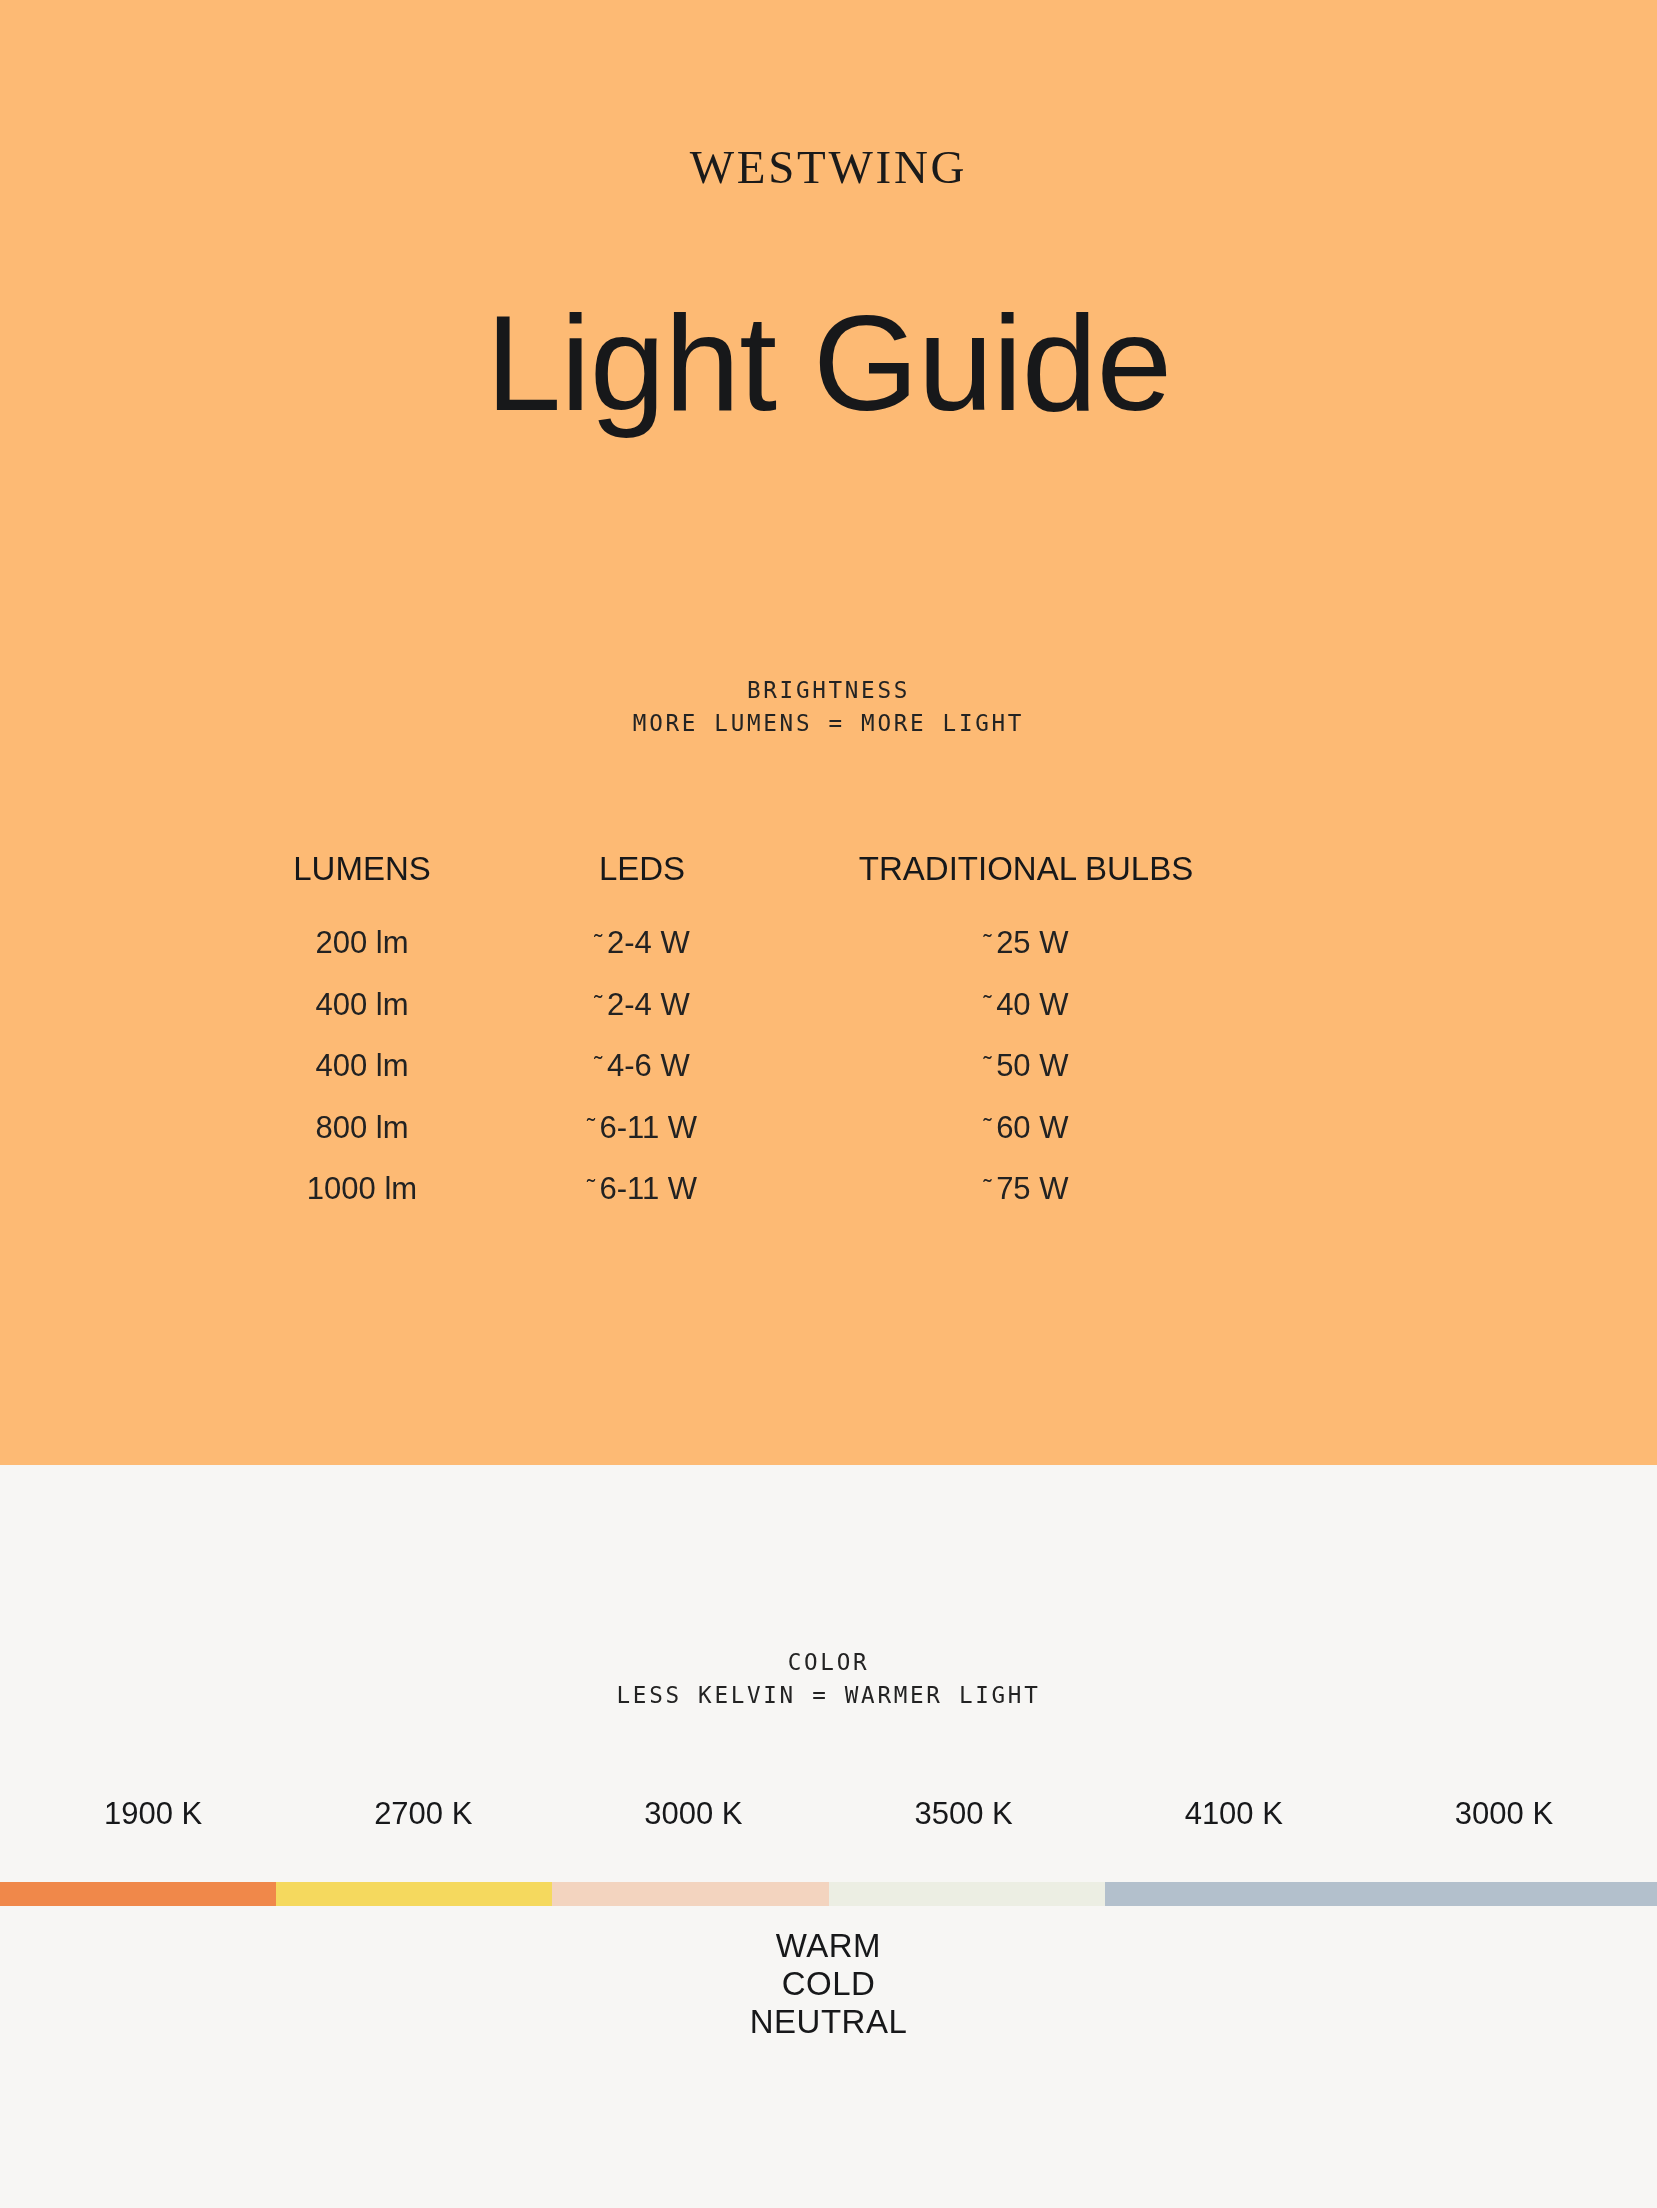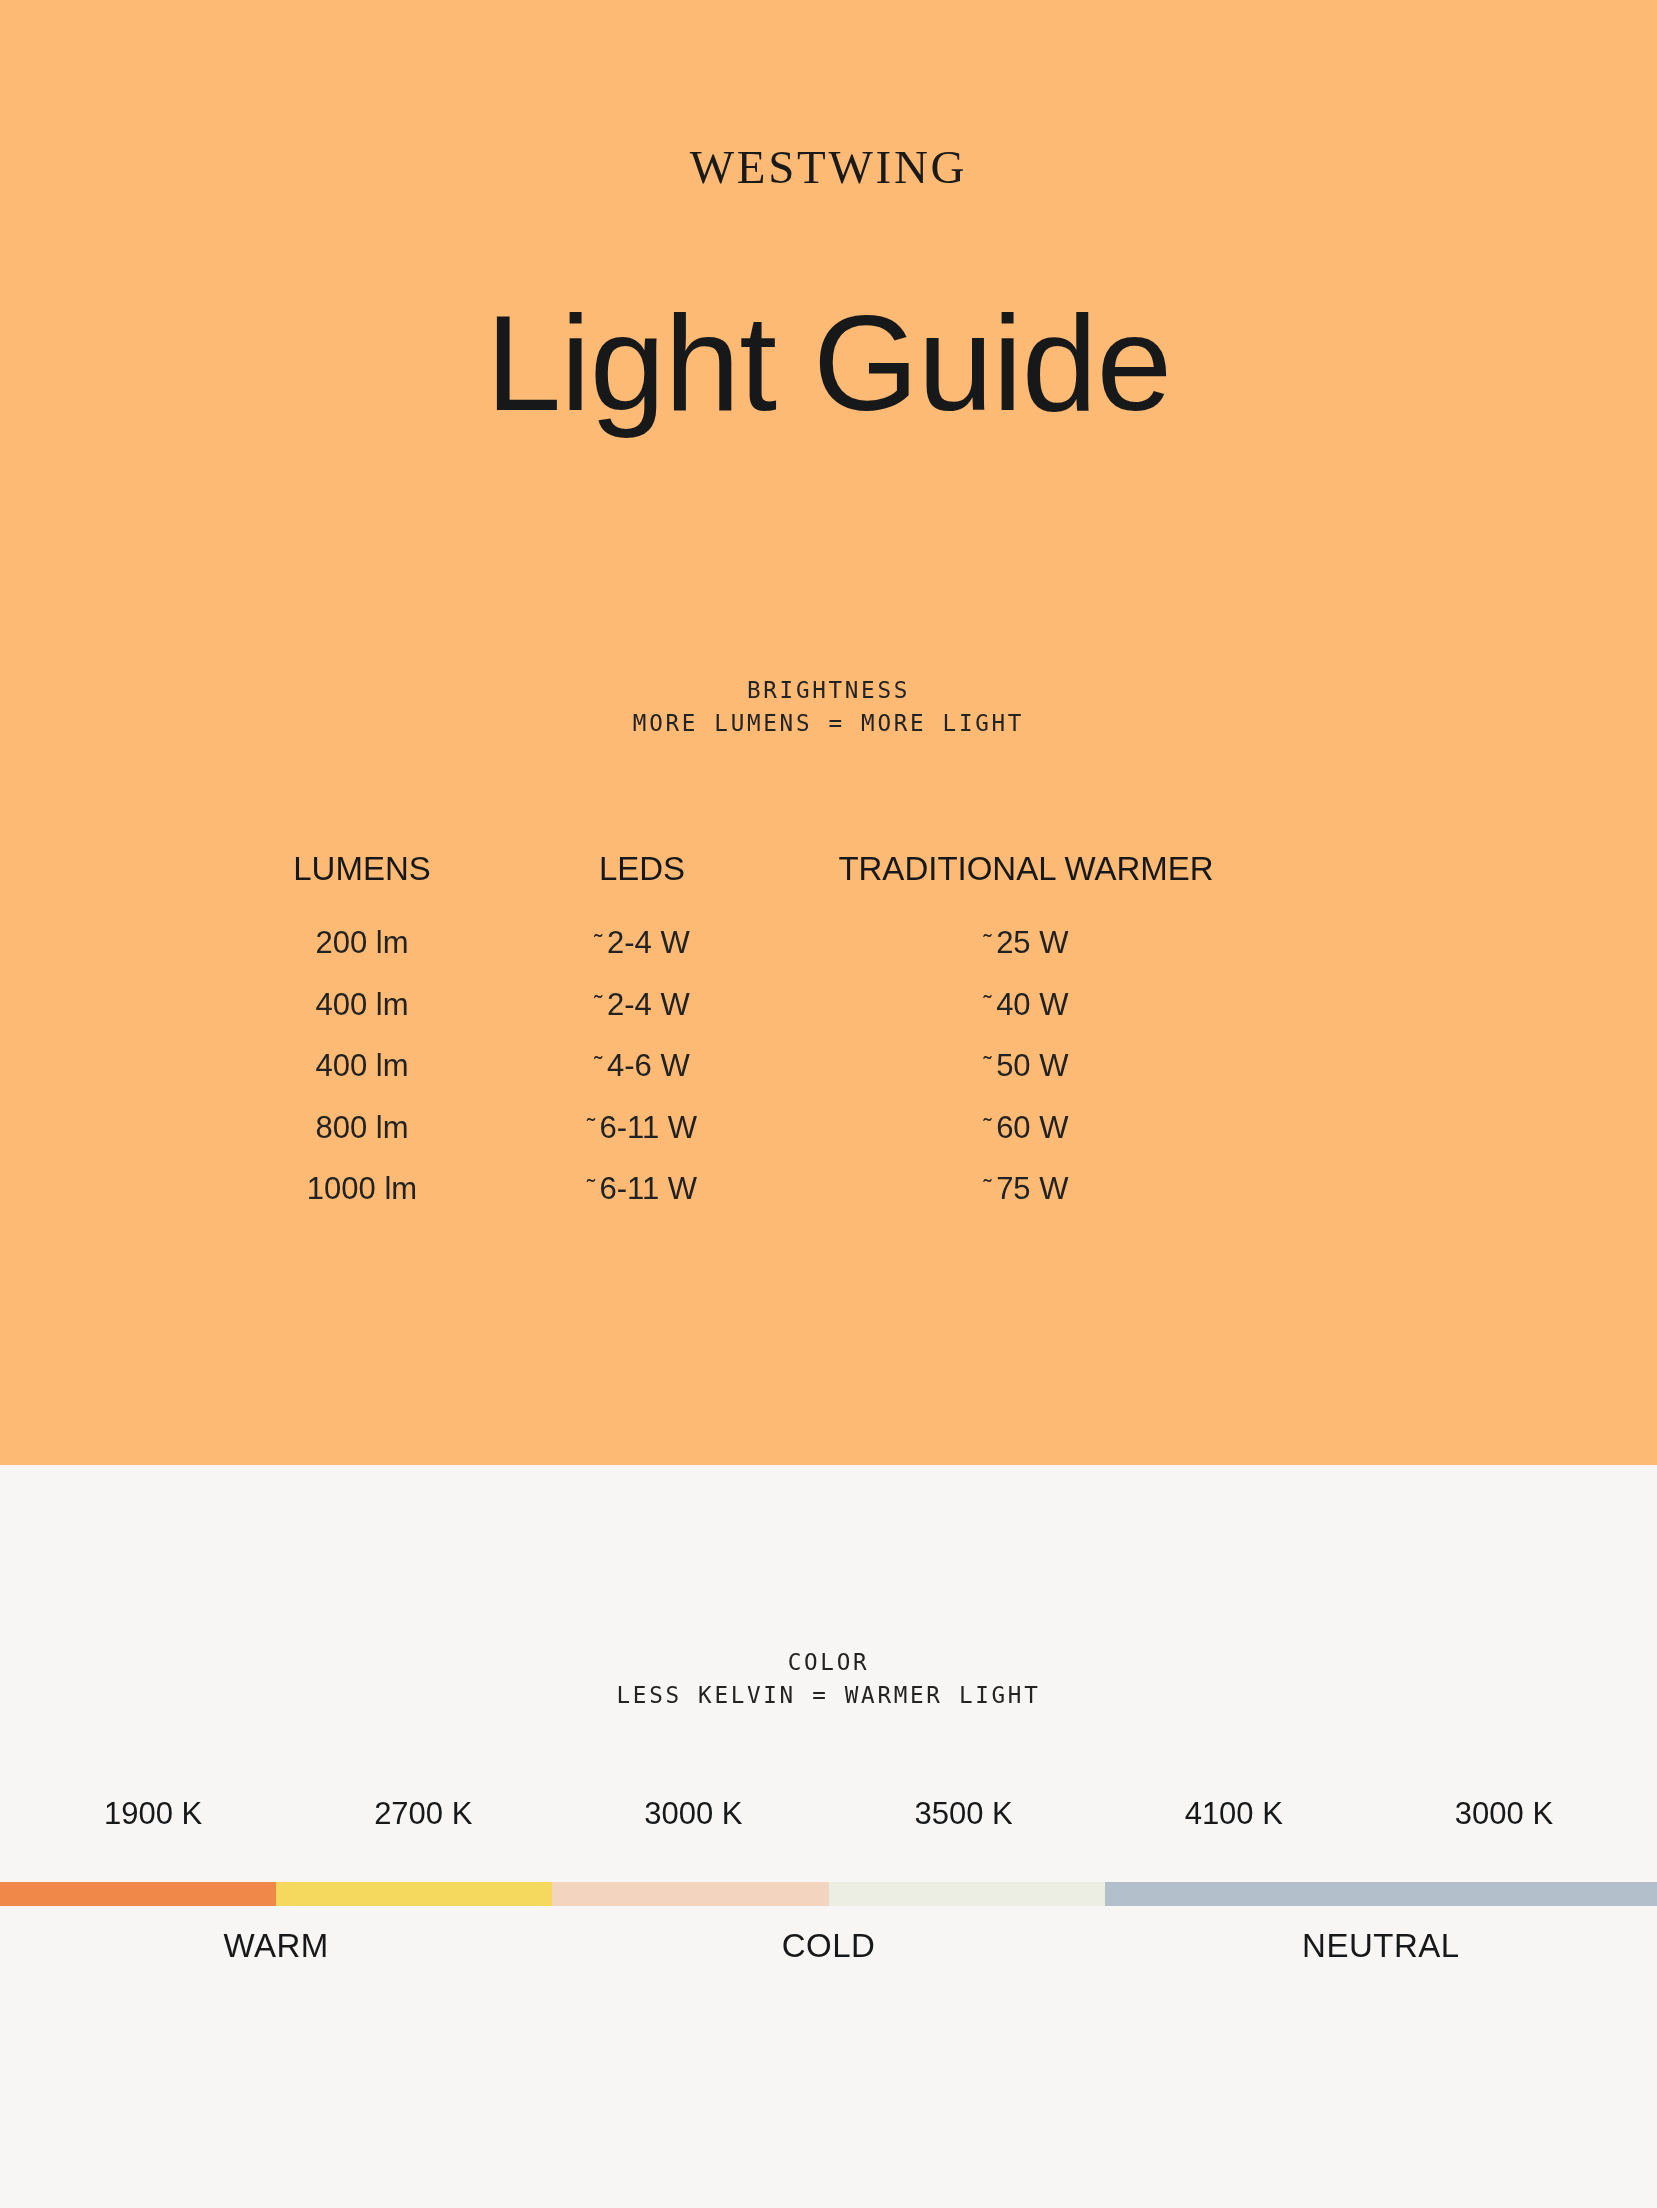--- a/index.html
+++ b/index.html
@@ -136,20 +136,21 @@
   .kelvin-seg {
     flex: 1;
     height: 100%;
   }
   .temp-labels {
     position: absolute;
     top: 1927px;
     left: 0;
     width: 1657px;
     display: flex;
+    flex-direction: column;
   }
   .temp-label {
     flex: 1;
     text-align: center;
     font-size: 33px;
     letter-spacing: 0.5px;
     color: #17181a;
   }
 </style>
 </head>
@@ -163,21 +164,21 @@
 
     <div class="section-caption caption-brightness">
       <div>BRIGHTNESS</div>
       <div>MORE LUMENS = MORE LIGHT</div>
     </div>
 
     <div class="bright-table">
       <div class="bt-row bt-head">
         <div class="bt-cell bt-c1">LUMENS</div>
         <div class="bt-cell bt-c2">LEDS</div>
-        <div class="bt-cell bt-c3">TRADITIONAL WARMER</div>
+        <div class="bt-cell bt-c3">TRADITIONAL BULBS</div>
       </div>
 
       <div class="bt-row">
         <div class="bt-cell bt-c1">200 lm</div>
         <div class="bt-cell bt-c2"><span class="tilde">˜</span><span>2-4 W</span></div>
         <div class="bt-cell bt-c3"><span class="tilde">˜</span><span>25 W</span></div>
       </div>
 
       <div class="bt-row">
         <div class="bt-cell bt-c1">400 lm</div>

